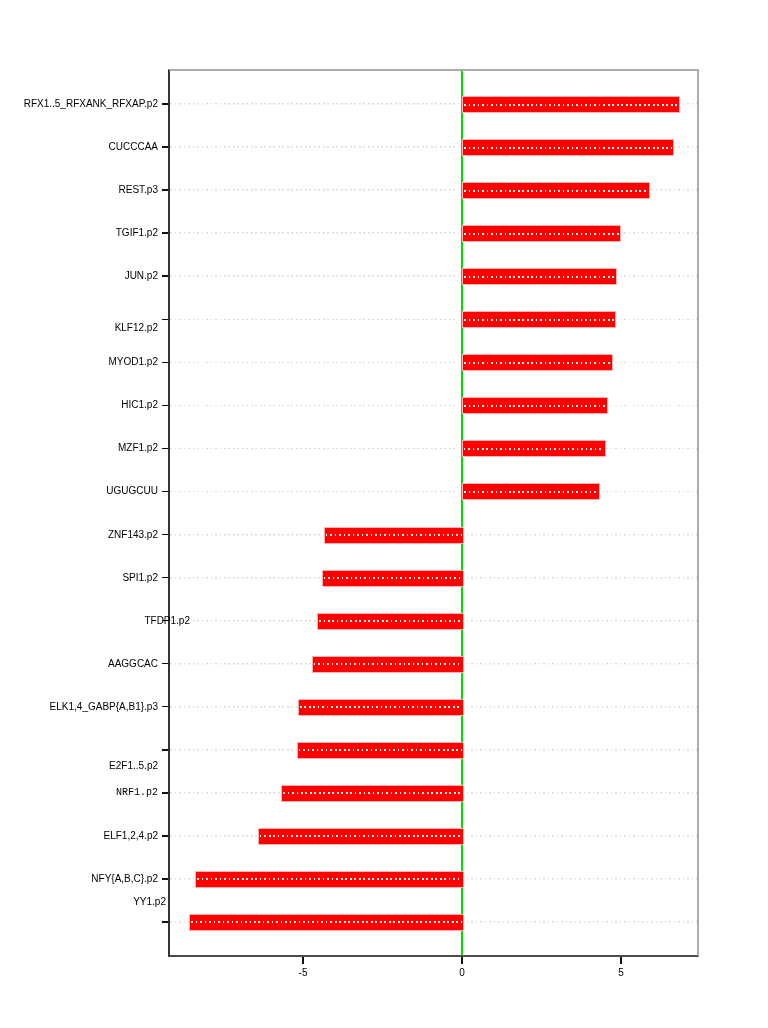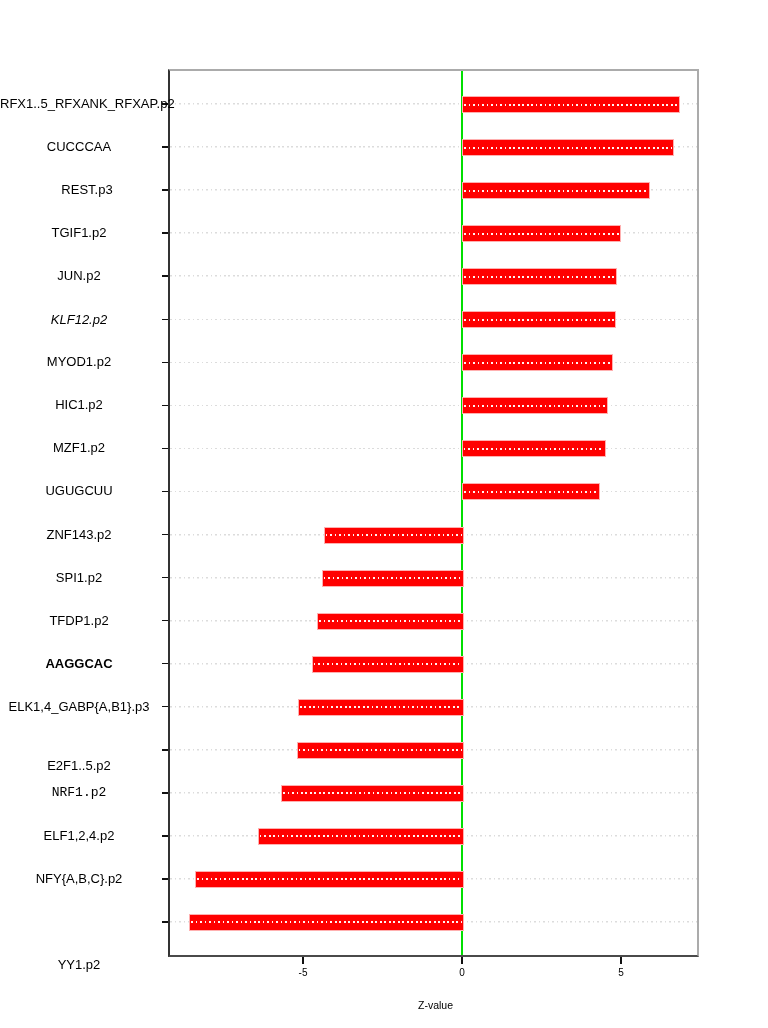--- a/index.html
+++ b/index.html
@@ -11,93 +11,93 @@
     border-top:2px solid #ababab;border-right:2px solid #ababab;
     border-left:2px solid #333333;border-bottom:2px solid #4a4a4a;}
   .gridline{position:absolute;height:2px;left:0;width:527px;
     background-image:repeating-linear-gradient(90deg,#dcdcdc 0 1.5px,transparent 1.5px 4.5px);
     background-position:0 50%;background-size:100% 1.5px;background-repeat:no-repeat;}
   .zero-line{position:absolute;top:0;height:884px;width:1.5px;background:#00df00;}
   .bar{position:absolute;height:15px;background:#ff0000;border:1px solid #ffb0b0;}
   .bar-dots{position:absolute;left:1px;right:1px;top:50%;margin-top:-1px;height:2px;
     background-image:repeating-linear-gradient(90deg,rgba(255,255,255,.95) 0 1.5px,transparent 1.5px 4.5px);}
   .ytick{position:absolute;left:-8px;width:6px;height:1.5px;background:#111;}
-  .ylabel{position:absolute;left:-170px;width:158px;text-align:center;
-    font-size:13px;line-height:12px;height:12px;white-space:nowrap;}
+  .ylabel{position:absolute;left:-170px;width:158px;text-align:right;
+    font-size:10px;line-height:12px;height:12px;white-space:nowrap;}
   .xtick{position:absolute;top:886px;width:1.5px;height:7px;background:#111;}
   .xticklabel{position:absolute;top:896px;width:40px;margin-left:-20px;text-align:center;
     font-size:10px;line-height:12px;}
   .xlabel{position:absolute;left:170px;top:999px;width:531px;text-align:center;font-size:10.5px;}
 </style>
 </head>
 <body>
 
 <div class="canvas">
 
   <div class="plot">
       <div class="gridline" style="top: 32px;"></div>
       <div class="ytick" style="top: 32.25px;"></div>
       <div class="ylabel" style="top: 27px;">RFX1..5_RFXANK_RFXAP.p2</div>
       <div class="gridline" style="top: 75.05px;"></div>
       <div class="ytick" style="top: 75.3px;"></div>
       <div class="ylabel" style="top: 70.05px;">CUCCCAA</div>
       <div class="gridline" style="top: 118.1px;"></div>
       <div class="ytick" style="top: 118.35px;"></div>
-      <div class="ylabel" style="top: 113.1px; margin-left: 8px;">REST.p3</div>
+      <div class="ylabel" style="top: 113.1px;">REST.p3</div>
       <div class="gridline" style="top: 161.15px;"></div>
       <div class="ytick" style="top: 161.4px;"></div>
       <div class="ylabel" style="top: 156.15px;">TGIF1.p2</div>
       <div class="gridline" style="top: 204.2px;"></div>
       <div class="ytick" style="top: 204.45px;"></div>
       <div class="ylabel" style="top: 199.2px;">JUN.p2</div>
       <div class="gridline" style="top: 247.25px;"></div>
       <div class="ytick" style="top: 247.5px;"></div>
-      <div class="ylabel" style="top: 243px; font-style: italic;">KLF12.p2</div>
+      <div class="ylabel" style="top: 251px;">KLF12.p2</div>
       <div class="gridline" style="top: 290.3px;"></div>
       <div class="ytick" style="top: 290.55px;"></div>
       <div class="ylabel" style="top: 285.3px;">MYOD1.p2</div>
       <div class="gridline" style="top: 333.35px;"></div>
       <div class="ytick" style="top: 333.6px;"></div>
       <div class="ylabel" style="top: 328.35px;">HIC1.p2</div>
       <div class="gridline" style="top: 376.4px;"></div>
       <div class="ytick" style="top: 376.65px;"></div>
       <div class="ylabel" style="top: 371.4px;">MZF1.p2</div>
       <div class="gridline" style="top: 419.45px;"></div>
       <div class="ytick" style="top: 419.7px;"></div>
       <div class="ylabel" style="top: 414.45px;">UGUGCUU</div>
       <div class="gridline" style="top: 462.5px;"></div>
       <div class="ytick" style="top: 462.75px;"></div>
       <div class="ylabel" style="top: 457.5px;">ZNF143.p2</div>
       <div class="gridline" style="top: 505.55px;"></div>
       <div class="ytick" style="top: 505.8px;"></div>
       <div class="ylabel" style="top: 500.55px;">SPI1.p2</div>
       <div class="gridline" style="top: 548.6px;"></div>
       <div class="ytick" style="top: 548.85px;"></div>
-      <div class="ylabel" style="top: 543.6px;">TFDP1.p2</div>
+      <div class="ylabel" style="top: 543.6px; padding-left: 32px;">TFDP1.p2</div>
       <div class="gridline" style="top: 591.65px;"></div>
       <div class="ytick" style="top: 591.9px;"></div>
-      <div class="ylabel" style="top: 586.65px; font-weight: bold;">AAGGCAC</div>
+      <div class="ylabel" style="top: 586.65px;">AAGGCAC</div>
       <div class="gridline" style="top: 634.7px;"></div>
       <div class="ytick" style="top: 634.95px;"></div>
       <div class="ylabel" style="top: 629.7px;">ELK1,4_GABP{A,B1}.p3</div>
       <div class="gridline" style="top: 677.75px;"></div>
       <div class="ytick" style="top: 678px;"></div>
       <div class="ylabel" style="top: 689px;">E2F1..5.p2</div>
       <div class="gridline" style="top: 720.8px;"></div>
       <div class="ytick" style="top: 721.05px;"></div>
       <div class="ylabel" style="top: 715.8px; font-family: Liberation Mono, monospace;">NRF1.p2</div>
       <div class="gridline" style="top: 763.85px;"></div>
       <div class="ytick" style="top: 764.1px;"></div>
       <div class="ylabel" style="top: 758.85px;">ELF1,2,4.p2</div>
       <div class="gridline" style="top: 806.9px;"></div>
       <div class="ytick" style="top: 807.15px;"></div>
       <div class="ylabel" style="top: 801.9px;">NFY{A,B,C}.p2</div>
       <div class="gridline" style="top: 849.95px;"></div>
       <div class="ytick" style="top: 850.2px;"></div>
-      <div class="ylabel" style="top: 888px;">YY1.p2</div>
+      <div class="ylabel" style="top: 825px; padding-left: 8px;">YY1.p2</div>
       <div class="zero-line" style="left: 291.25px;"></div>
       <div class="bar" style="top: 25px; width: 215.604px; left: 292px; background: rgb(255, 0, 0); border-color: rgb(255, 176, 176);">
         <div class="bar-dots"></div>
       </div>
       <div class="bar" style="top: 68.05px; width: 210.198px; left: 292px; background: rgb(255, 0, 0); border-color: rgb(255, 176, 176);">
         <div class="bar-dots"></div>
       </div>
       <div class="bar" style="top: 111.1px; width: 185.712px; left: 292px; background: rgb(255, 0, 0); border-color: rgb(255, 176, 176);">
         <div class="bar-dots"></div>
       </div>
@@ -153,14 +153,13 @@
         <div class="bar-dots"></div>
       </div>
       <div class="xtick" style="left: 132.25px;"></div>
       <div class="xticklabel" style="left: 133px;">-5</div>
       <div class="xtick" style="left: 291.25px;"></div>
       <div class="xticklabel" style="left: 292px;">0</div>
       <div class="xtick" style="left: 450.25px;"></div>
       <div class="xticklabel" style="left: 451px;">5</div>
     </div>
 
-  <div class="xlabel">Z-value</div>
 </div>
 
 </body></html>

